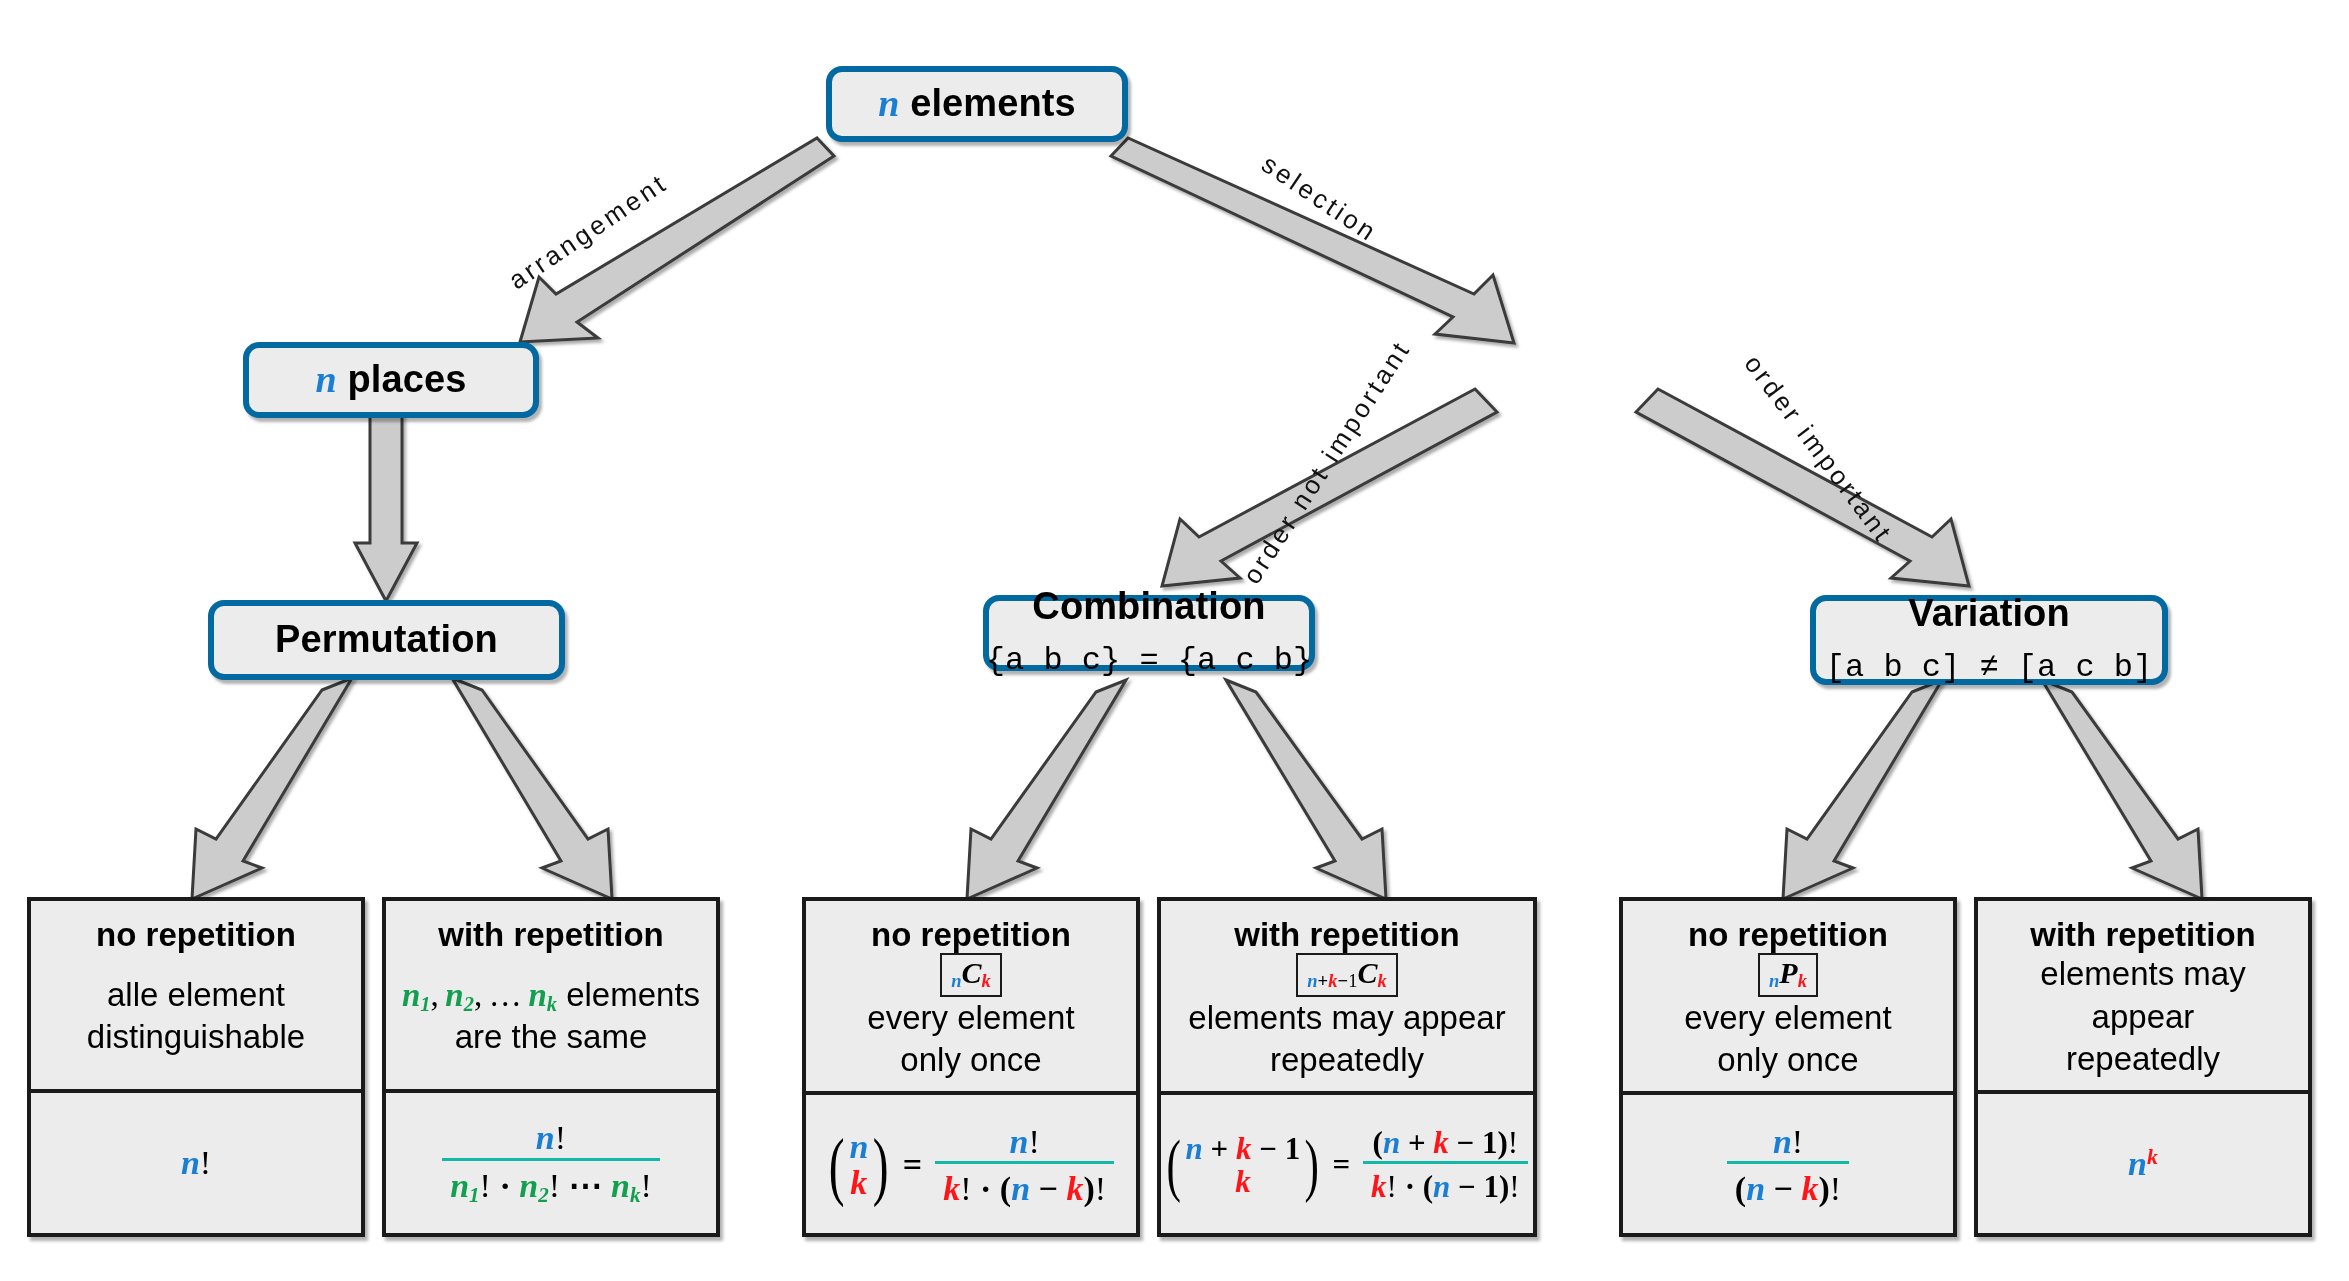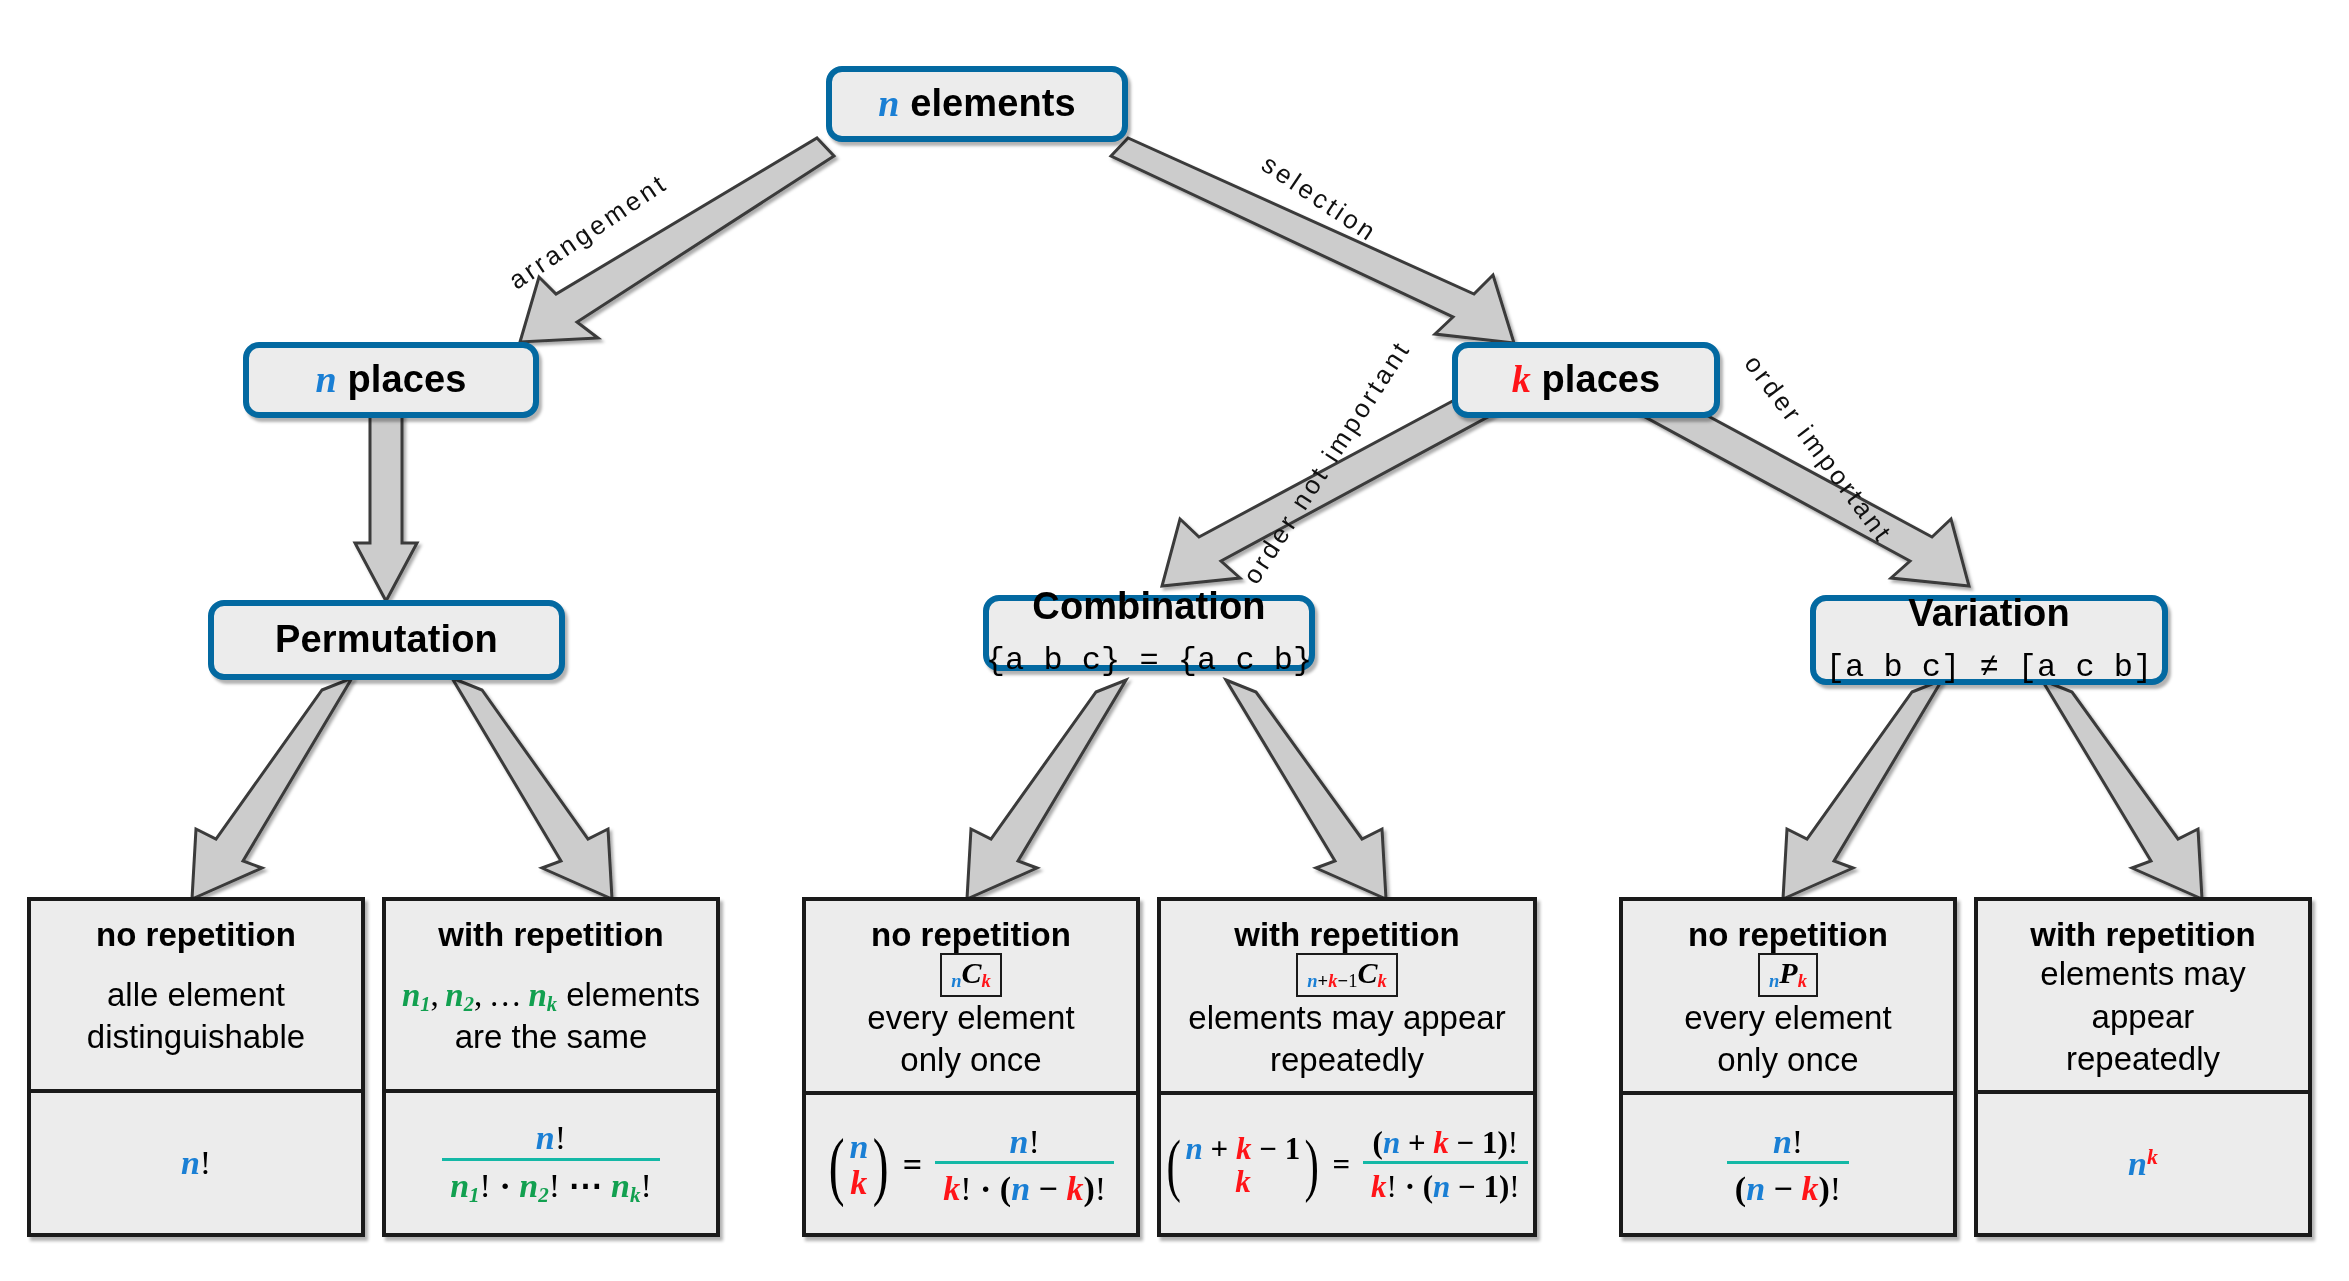--- a/index.html
+++ b/index.html
@@ -189,25 +189,20 @@
       <span class="mi mi-n">n</span><span> elements</span>
     </div>
   </div>
 
   <div class="node" style="left:243px; top:342px; width:296px; height:76px;">
     <div class="title">
       <span class="mi mi-n">n</span><span> places</span>
     </div>
   </div>
 
-  <div class="node" style="left:1452px; top:342px; width:268px; height:76px;">
-    <div class="title">
-      <span class="mi mi-k">k</span><span> places</span>
-    </div>
-  </div>
 
   <div class="node" style="left:208px; top:600px; width:357px; height:80px;">
     <div class="title">Permutation</div>
   </div>
 
   <div class="node" style="left:983px; top:595px; width:332px; height:76px;">
     <div class="title">Combination</div>
     <div class="sub">{a b c} = {a c b}</div>
   </div>
 

